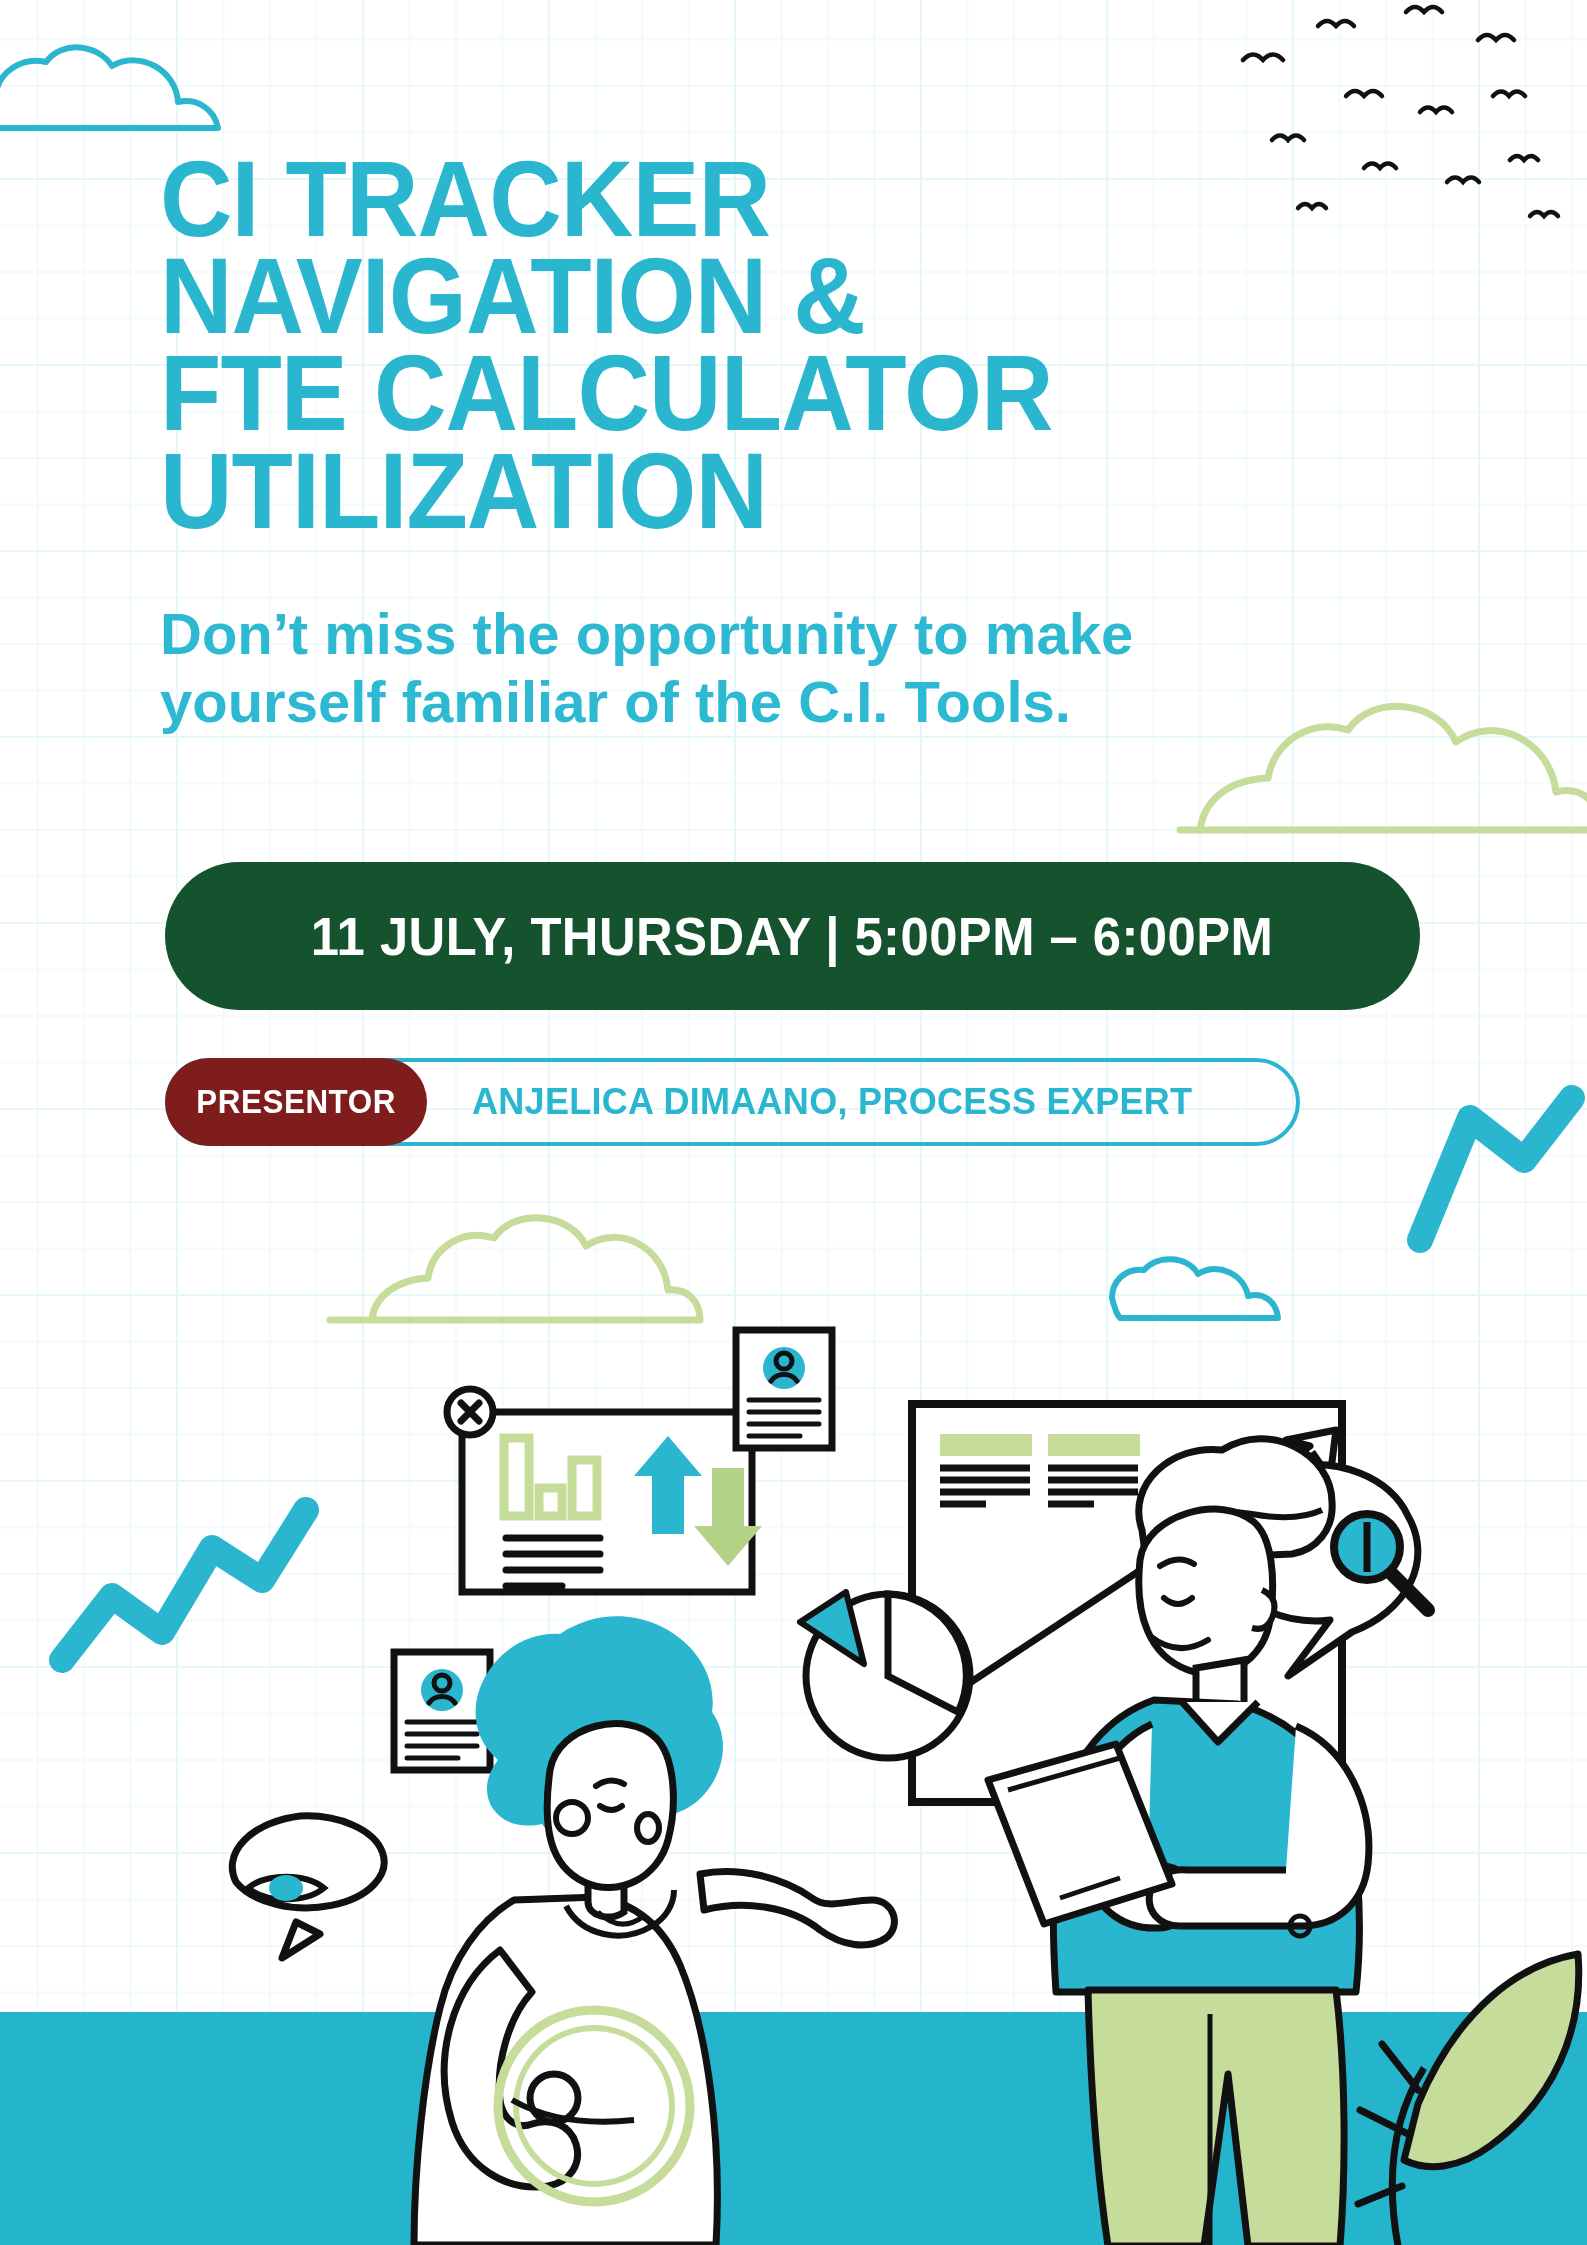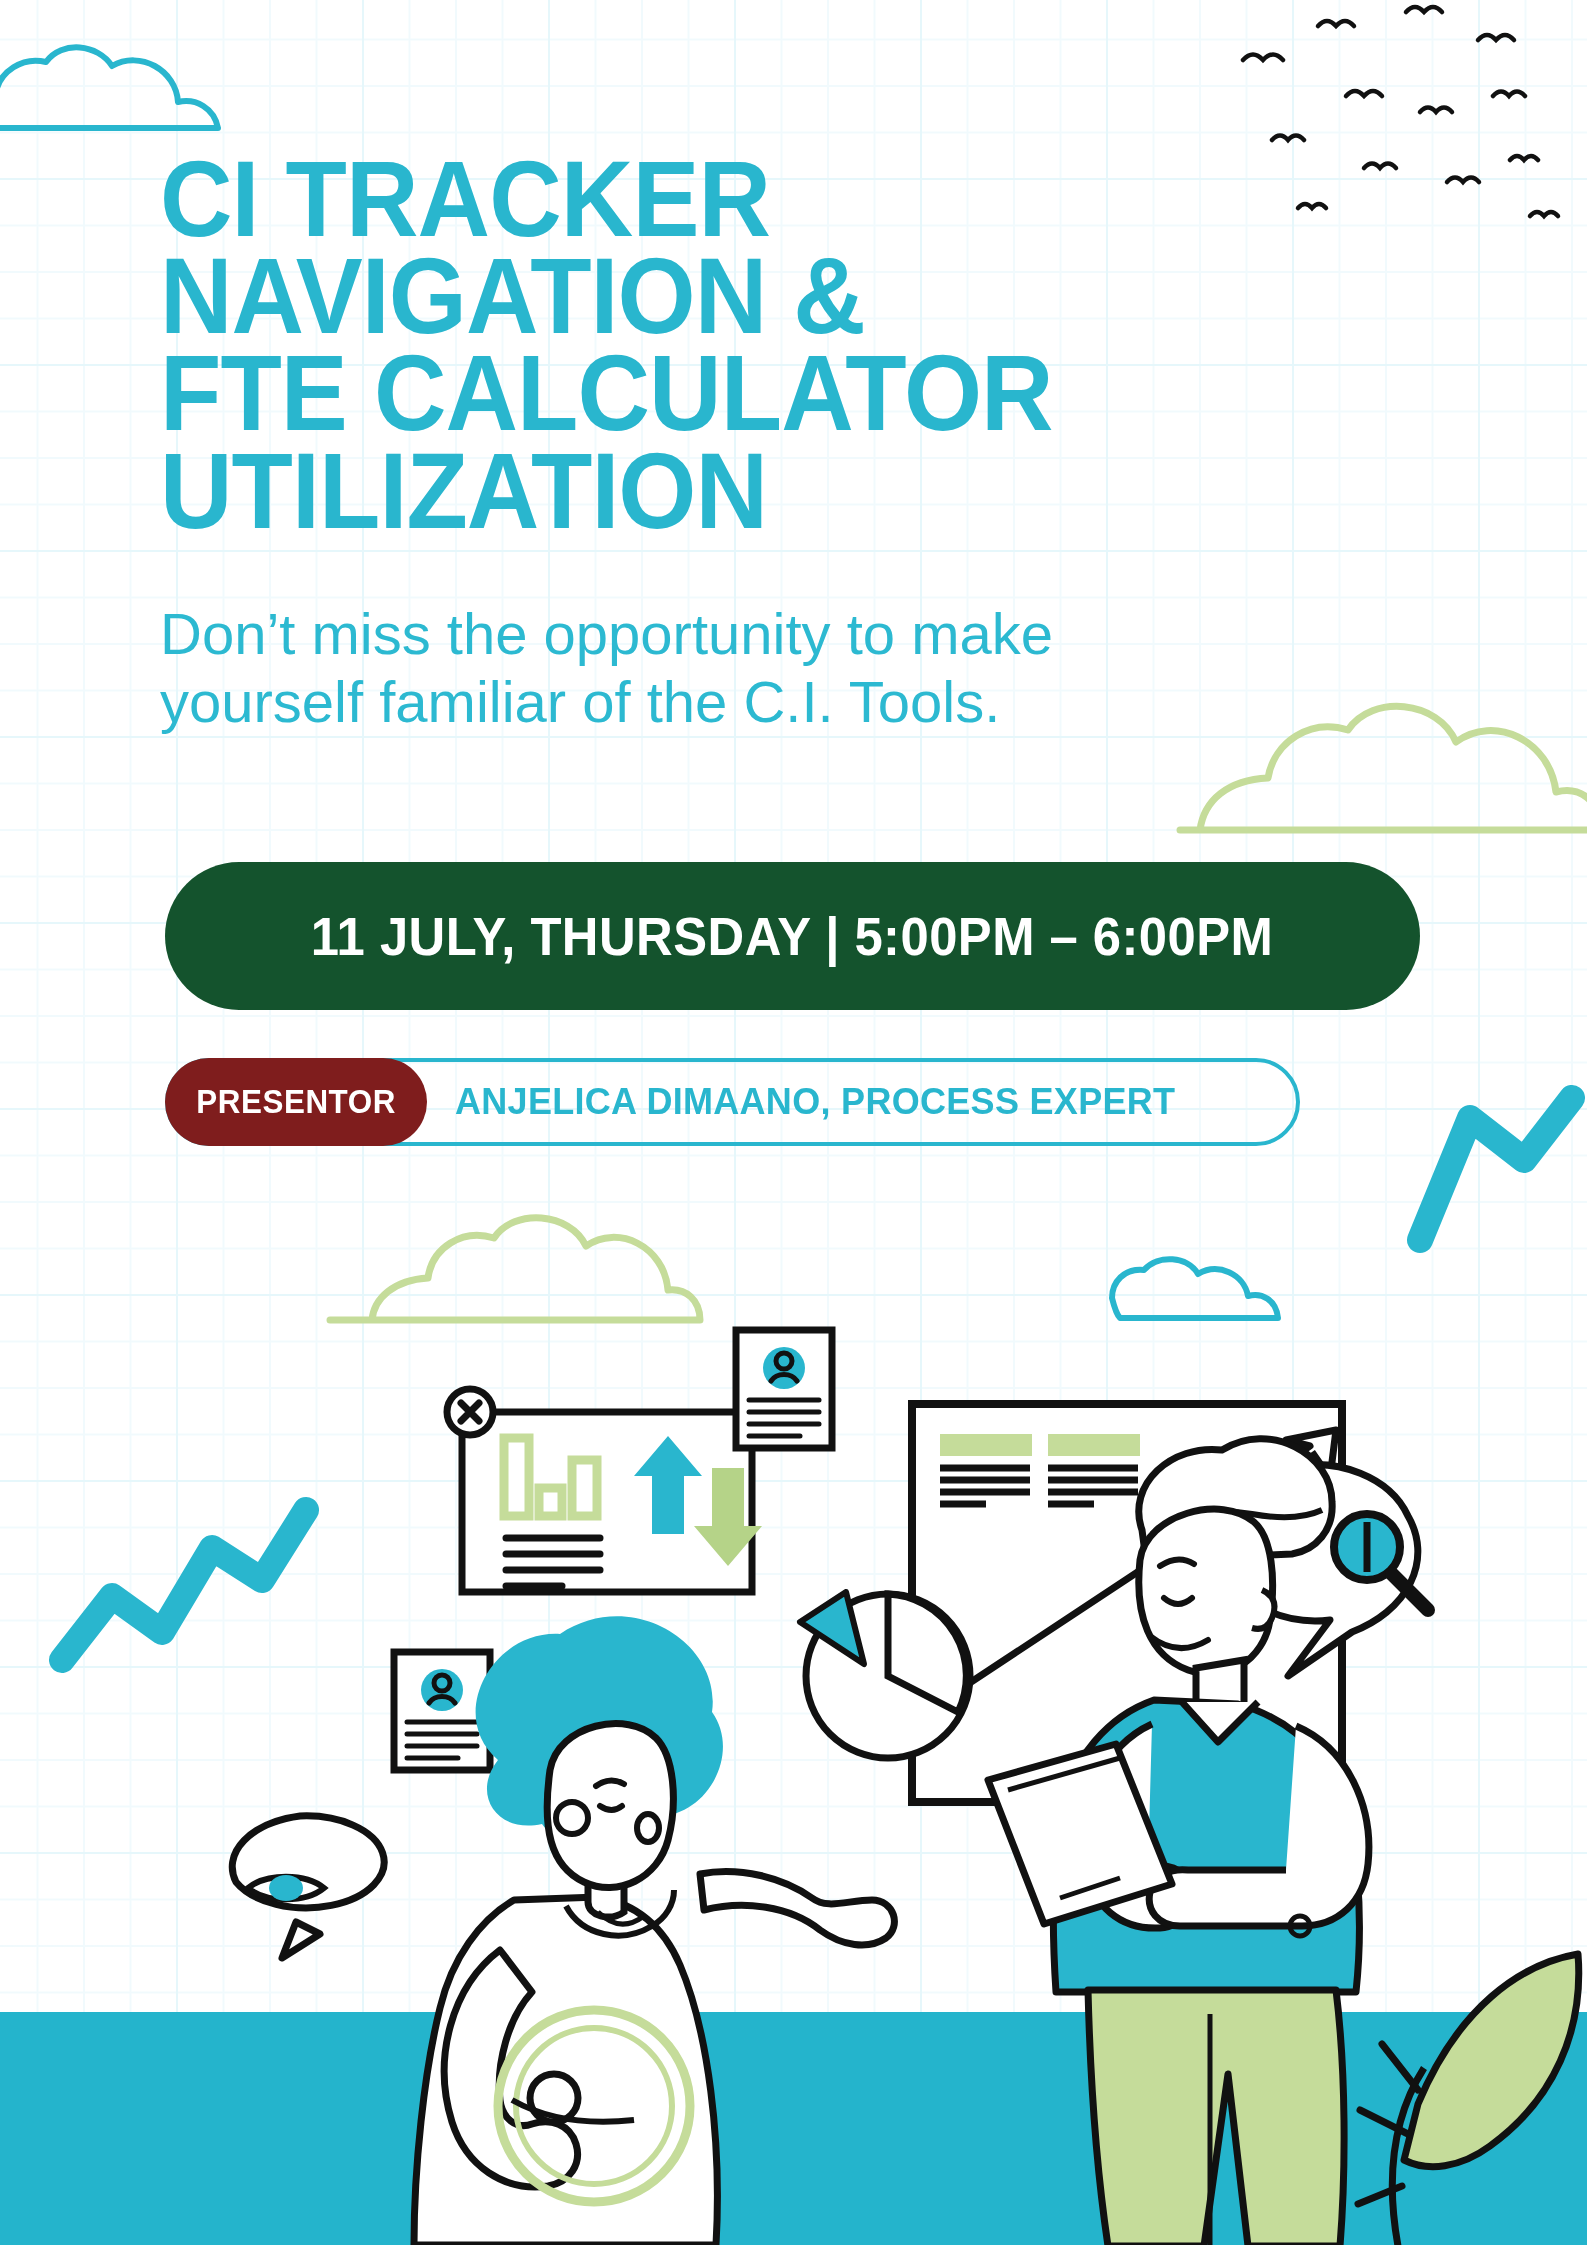--- a/index.html
+++ b/index.html
@@ -68,21 +68,21 @@
     margin:0;
   }
   .subtitle{
     position:absolute;
     left:160px;
     top:600px;
     width:1180px;
     color:#2cb9d1;
     font-size:58px;
     line-height:1.18;
-    font-weight:400;
+    font-weight:700;
     white-space:pre-line;
     margin:0;
   }
   
   .date-pill{
     position:absolute;
     left:165px;
     top:862px;
     width:1255px;
     height:148px;
@@ -139,20 +139,21 @@
     display:flex;
     align-items:center;
     z-index:2;
   }
   .presenter-name span{
     color:#29b6ce;
     font-size:36px;
     font-weight:bold;
     letter-spacing:0.3px;
     white-space:nowrap;
+    margin-left:17px;
   }
 </style>
 </head>
 <body>
 
 <div id="poster">
 
   <div class="grid-bg"></div>
   <div class="bottom-band"></div>
 

